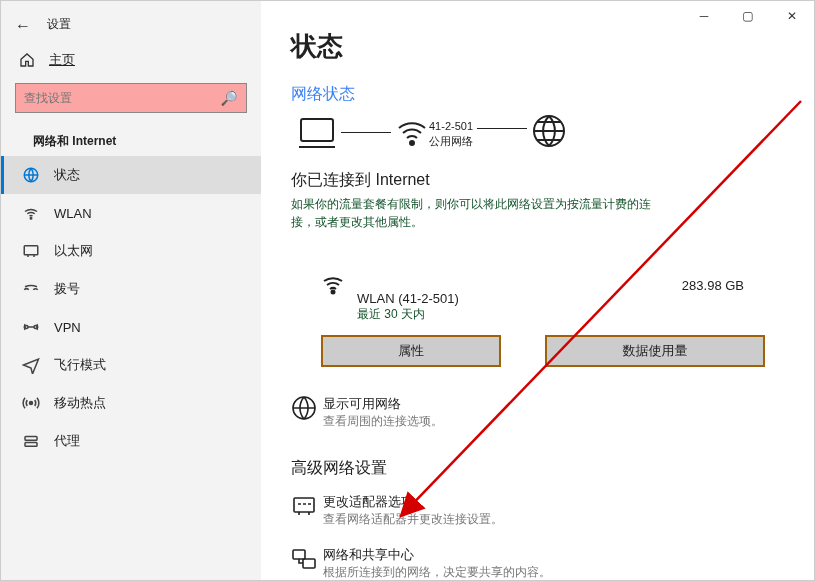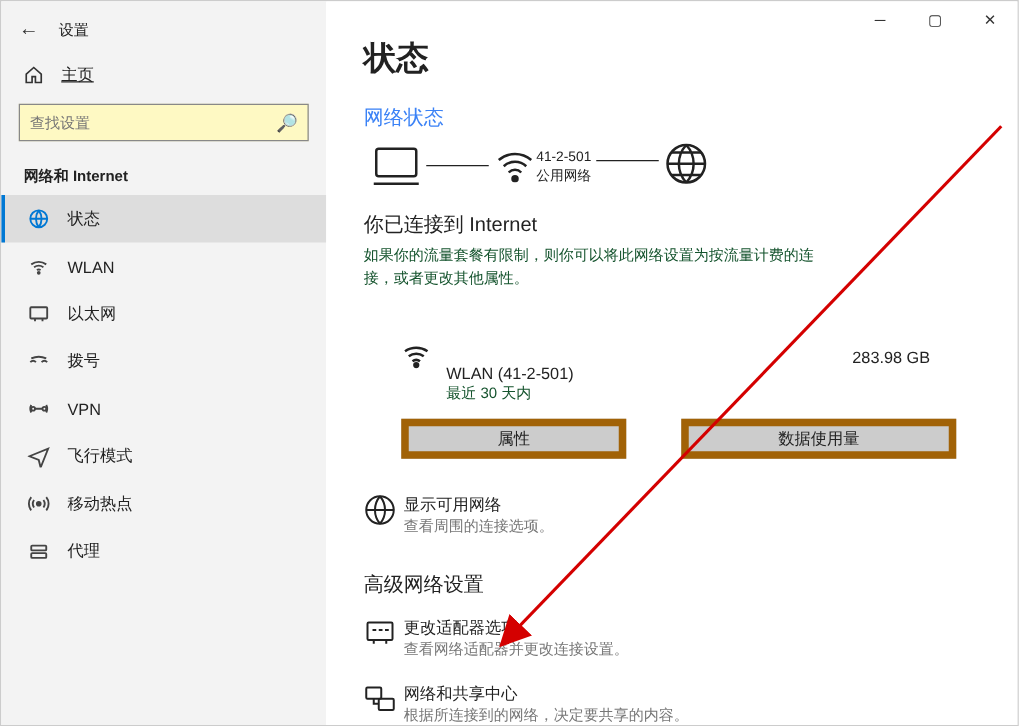--- a/index.html
+++ b/index.html
@@ -24,29 +24,29 @@
     padding-top: 6px;
   }
   .titlebar-left { display: flex; align-items: center; height: 34px; padding-left: 14px; gap: 16px; }
   .back-arrow { font-size: 16px; color: #333; cursor: pointer; }
   .title-text { font-size: 12px; }
   .home-row { display: flex; align-items: center; padding: 10px 18px; gap: 14px; text-decoration: underline; }
   .home-row .home-icon svg { display:block; }
   .search-wrap { padding: 4px 14px 10px 14px; }
   .search-box {
     display: flex; align-items: center;
-    border: 1px solid #888; background: #fef9c3;
+    border: 1px solid #888; background: #fca5a5;
     height: 30px; padding: 0 8px;
   }
   .search-box input {
     flex: 1; border: none; outline: none; background: transparent;
     font-size: 12px; padding: 0;
   }
   .search-box .mag { font-size: 14px; transform: scaleX(-1); color:#555; }
-  .section-label { padding: 10px 18px 6px 18px; font-size: 12px; font-weight: 600; }
+  .section-label { padding: 10px 18px 6px 32px; font-size: 12px; font-weight: 600; }
   .nav-list { display: flex; flex-direction: column; }
   .nav-item {
     display: flex; align-items: center; gap: 14px;
     padding: 10px 18px; cursor: pointer; font-size: 13px;
     border-left: 3px solid transparent;
   }
   .nav-item.active { background: #ddd; border-left: 3px solid #0078d4; }
   .nav-item.active .nav-icon { color: #0078d4; }
   .nav-icon { width: 18px; height: 18px; display:flex; align-items:center; justify-content:center; color:#444; }
   .nav-icon svg { display:block; }
@@ -70,21 +70,21 @@
   .connected .cd { font-size: 12px; color:#14532d; line-height:1.5; max-width: 360px; }
   .wlan-row { display:flex; align-items:center; margin-top: 16px; gap: 12px; margin-left: 30px; }
   .wlan-row .wifi-icon { width: 24px; }
   .wlan-info { flex:1; }
   .wlan-info .name { font-size: 13px; margin-top: 44px; }
   .wlan-info .sub2 { font-size: 12px; color:#14532d; }
   .data-usage { font-size: 13px; text-align:right; margin-right: 40px; }
   .btn-row { display:flex; gap: 12px; margin: 12px 0 0 30px; }
   .gray-btn {
     flex:1; max-width: 180px; height: 32px;
-    background: #ccc; border: 6px solid #a16207;
+    background: #ccc; border: 2px solid #a16207;
     font-size: 13px; display:flex; align-items:center; justify-content:center;
     cursor:pointer;
   }
   .gray-btn:nth-child(2){ max-width: 220px; margin-left: 32px; }
   .link-block { display:flex; gap: 4px; margin-top: 28px; align-items:flex-start; cursor:pointer; }
   .link-block .lb-icon { width:28px; color:#222; }
   .link-block .lb-title { font-size: 13px; color:#222; }
   .link-block .lb-desc { font-size: 12px; color:#777; }
   h2.adv { font-size: 16px; font-weight:400; margin: 28px 0 14px 0; }
   .red-arrow { position:absolute; pointer-events:none; }

